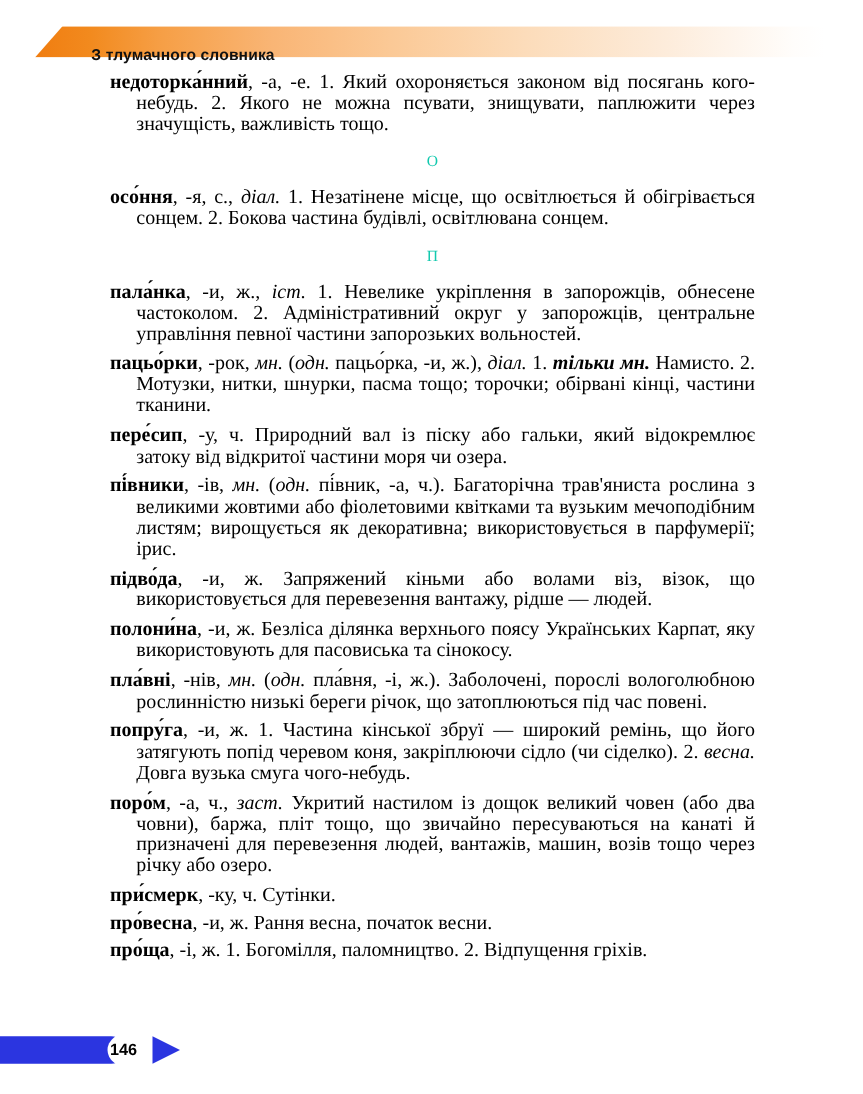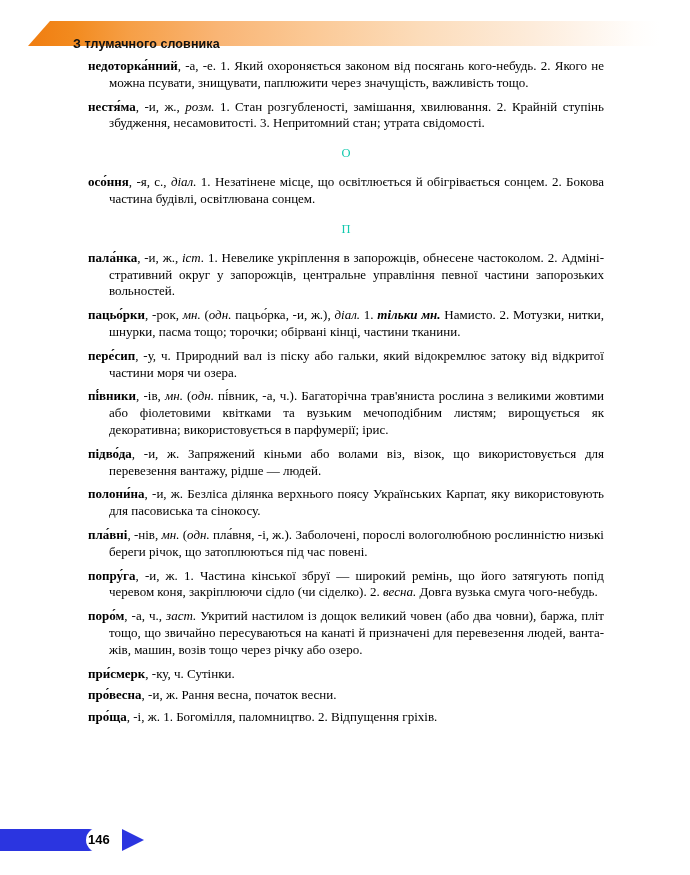--- a/index.html
+++ b/index.html
@@ -53,21 +53,21 @@
 
   
   .content {
     position: absolute;
     left: 88px;
     top: 58px;
     width: 516px;
   }
 
   .entry {
-    font-size: 13px;
+    font-size: 16px;
     line-height: 16.8px;
     color: #000000;
     text-align: justify;
     text-justify: inter-word;
     margin: 0 0 7px 0;
     padding-left: 21px;
     text-indent: -21px;
     hyphens: manual;
     font-family: Liberation Serif, serif;
   }
@@ -149,21 +149,20 @@
 
 <div class="banner-wrap">
   <div class="banner-shape"></div>
   <div class="banner-title">З тлумачного словника</div>
 </div>
 
 <div class="content">
 
   <p class="entry"><span class="hw">недоторка́нний</span><span>, -а, -е. </span><span>1. Який охороняється законом від посягань кого-небудь. 2. Якого не можна псувати, знищувати, паплюжити через значущість, важливість тощо.</span></p>
 
-  <p class="entry"><span class="hw">нестя́ма</span><span>, -и, ж., </span><span class="it">розм.</span><span> 1. Стан розгубленості, замішання, хвилювання. 2. Крайній ступінь збудження, несамовитості. 3. Непритомний стан; утрата свідомості.</span></p>
 
   <div class="section-letter">О</div>
 
   <p class="entry"><span class="hw">осо́ння</span><span>, -я, с., </span><span class="it">діал.</span><span> 1. Незатінене місце, що освітлюється й обігрівається сонцем. 2. Бокова частина будівлі, освітлювана сонцем.</span></p>
 
 
   <div class="section-letter">П</div>
 
   <p class="entry"><span class="hw">пала́нка</span><span>, -и, ж., </span><span class="it">іст.</span><span> 1. Невелике укріплення в запорожців, обнесене частоколом. 2. Адміні­стративний округ у запорожців, центральне управління певної частини запорозьких вольностей.</span></p>
 

